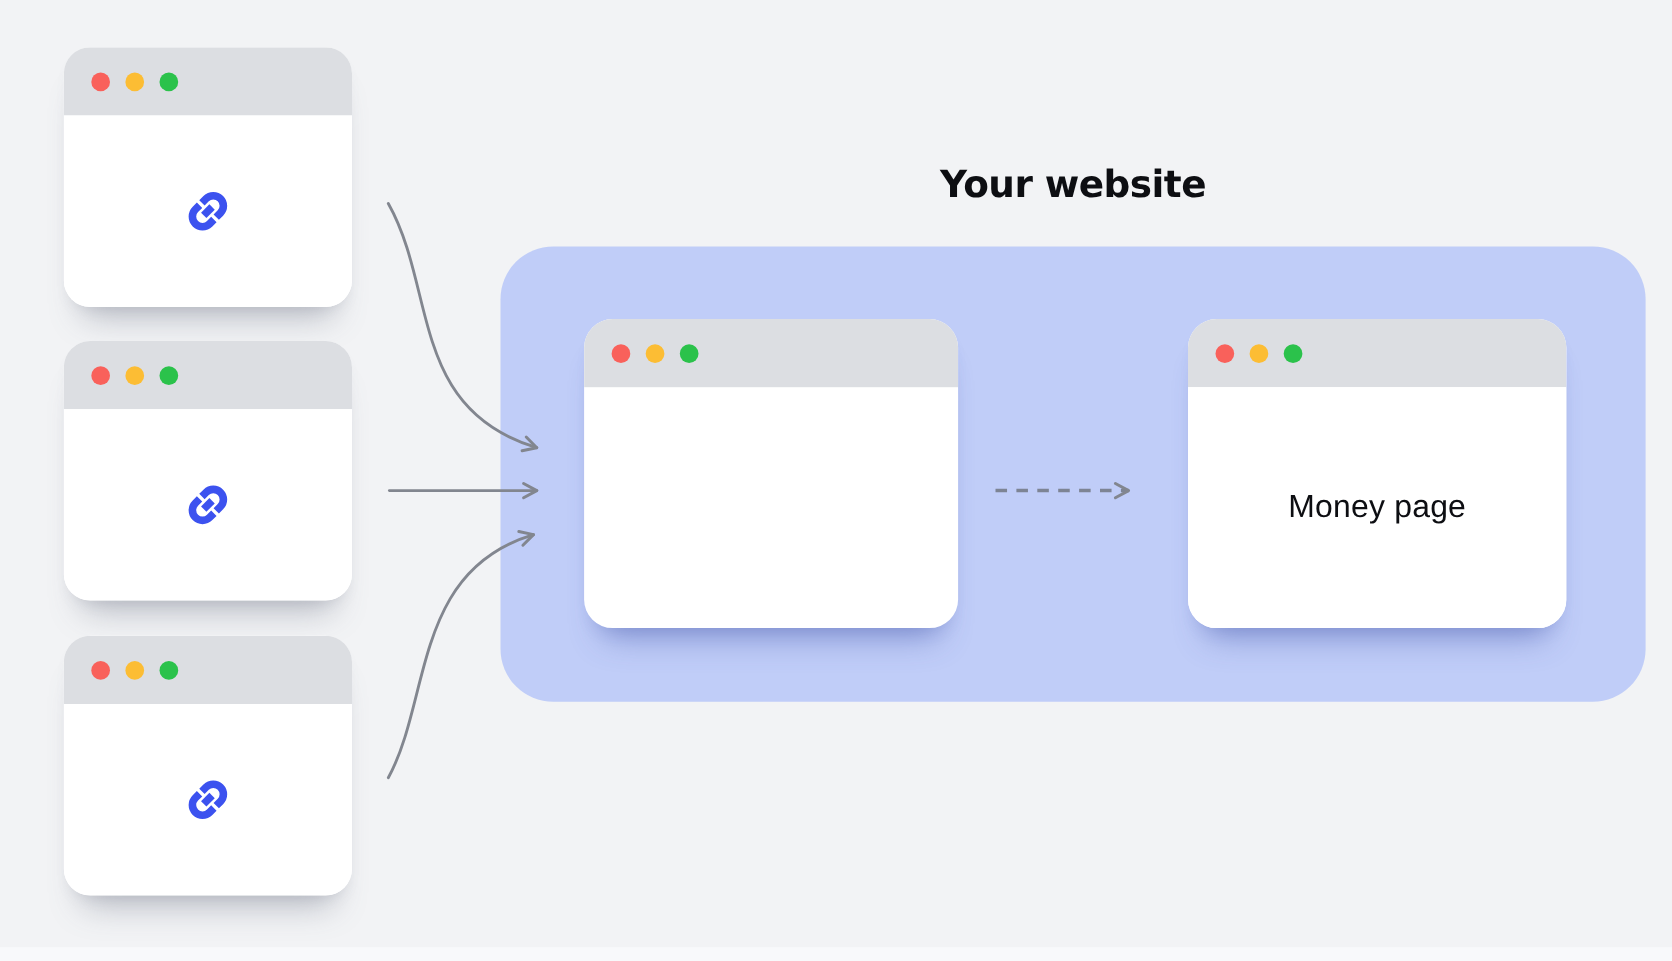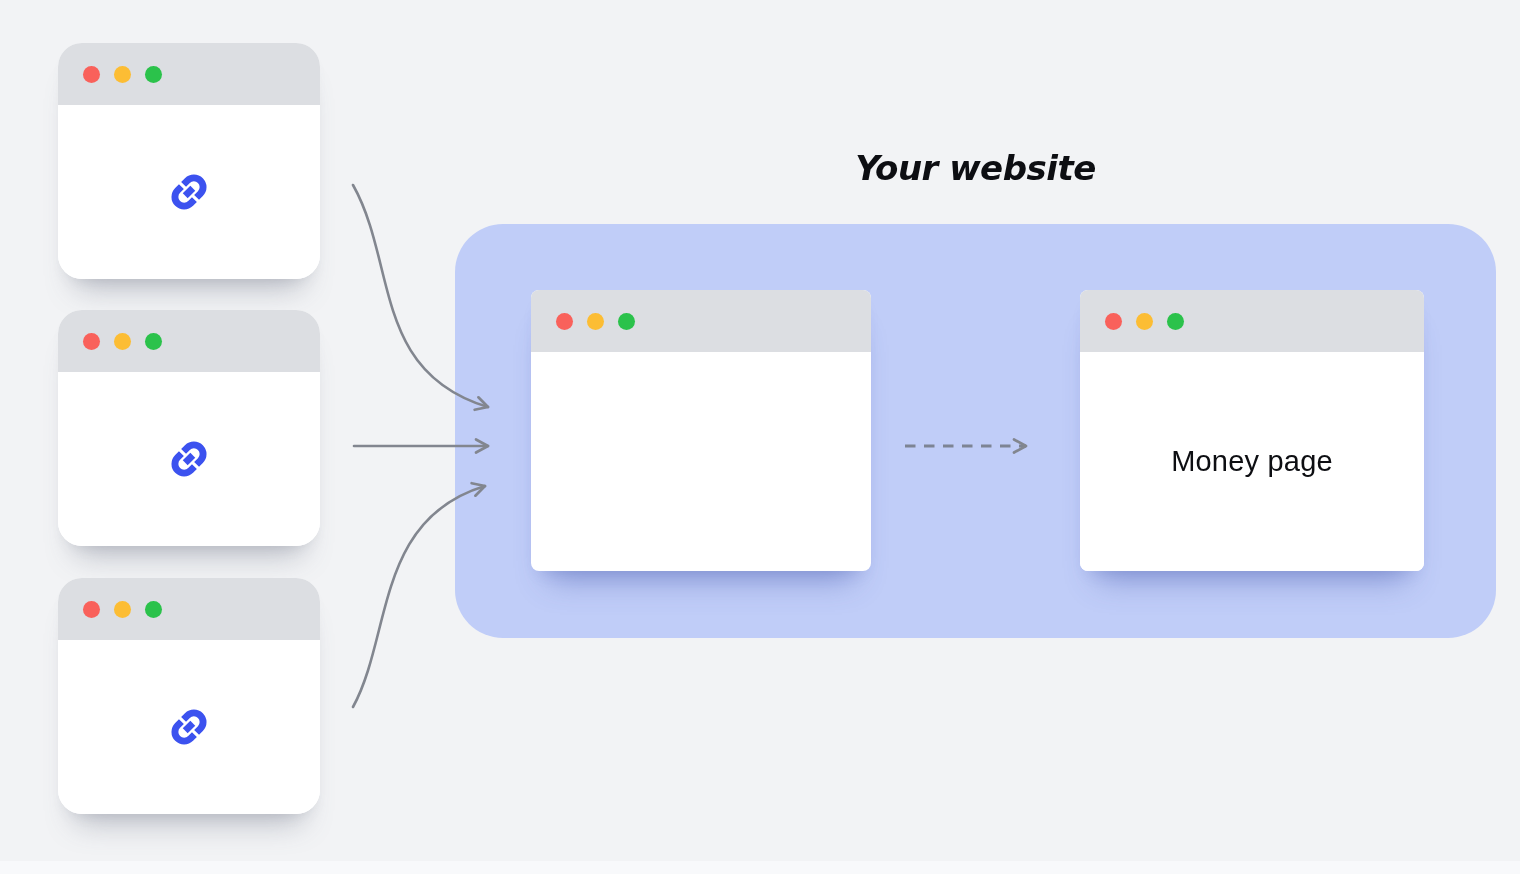--- a/index.html
+++ b/index.html
@@ -36,39 +36,38 @@
     position: absolute;
     left: 455px;
     top: 148px;
     width: 1041px;
     text-align: center;
     font-family: "DejaVu Sans", sans-serif;
     font-size: 34px;
     font-weight: 700;
     letter-spacing: -0.5px;
     color: #0d0e12;
-    font-style: italic;
   }
   .window {
     position: absolute;
     background: #ffffff;
     border-radius: 24px;
     overflow: hidden;
   }
   .window--source {
     left: 58px;
     width: 262px;
     height: 236px;
     box-shadow: 0 26px 30px -18px rgba(109, 115, 134, 0.45), 0 8px 14px -8px rgba(109,115,134,0.18);
   }
   .window--src1 { top: 43px; }
   .window--src2 { top: 310px; }
   .window--src3 { top: 578px; }
   .window--inner {
-    border-radius: 8px;
+    border-radius: 26px;
     box-shadow: 0 26px 30px -18px rgba(62, 83, 168, 0.45), 0 10px 16px -10px rgba(62,83,168,0.22);
   }
   .window--linkable { left: 531px; top: 290px; width: 340px; height: 281px; }
   .window--money    { left: 1080px; top: 290px; width: 344px; height: 281px; }
   .window__header {
     height: 62px;
     background: #dcdee2;
     display: flex;
     align-items: center;
     padding-left: 25px;

